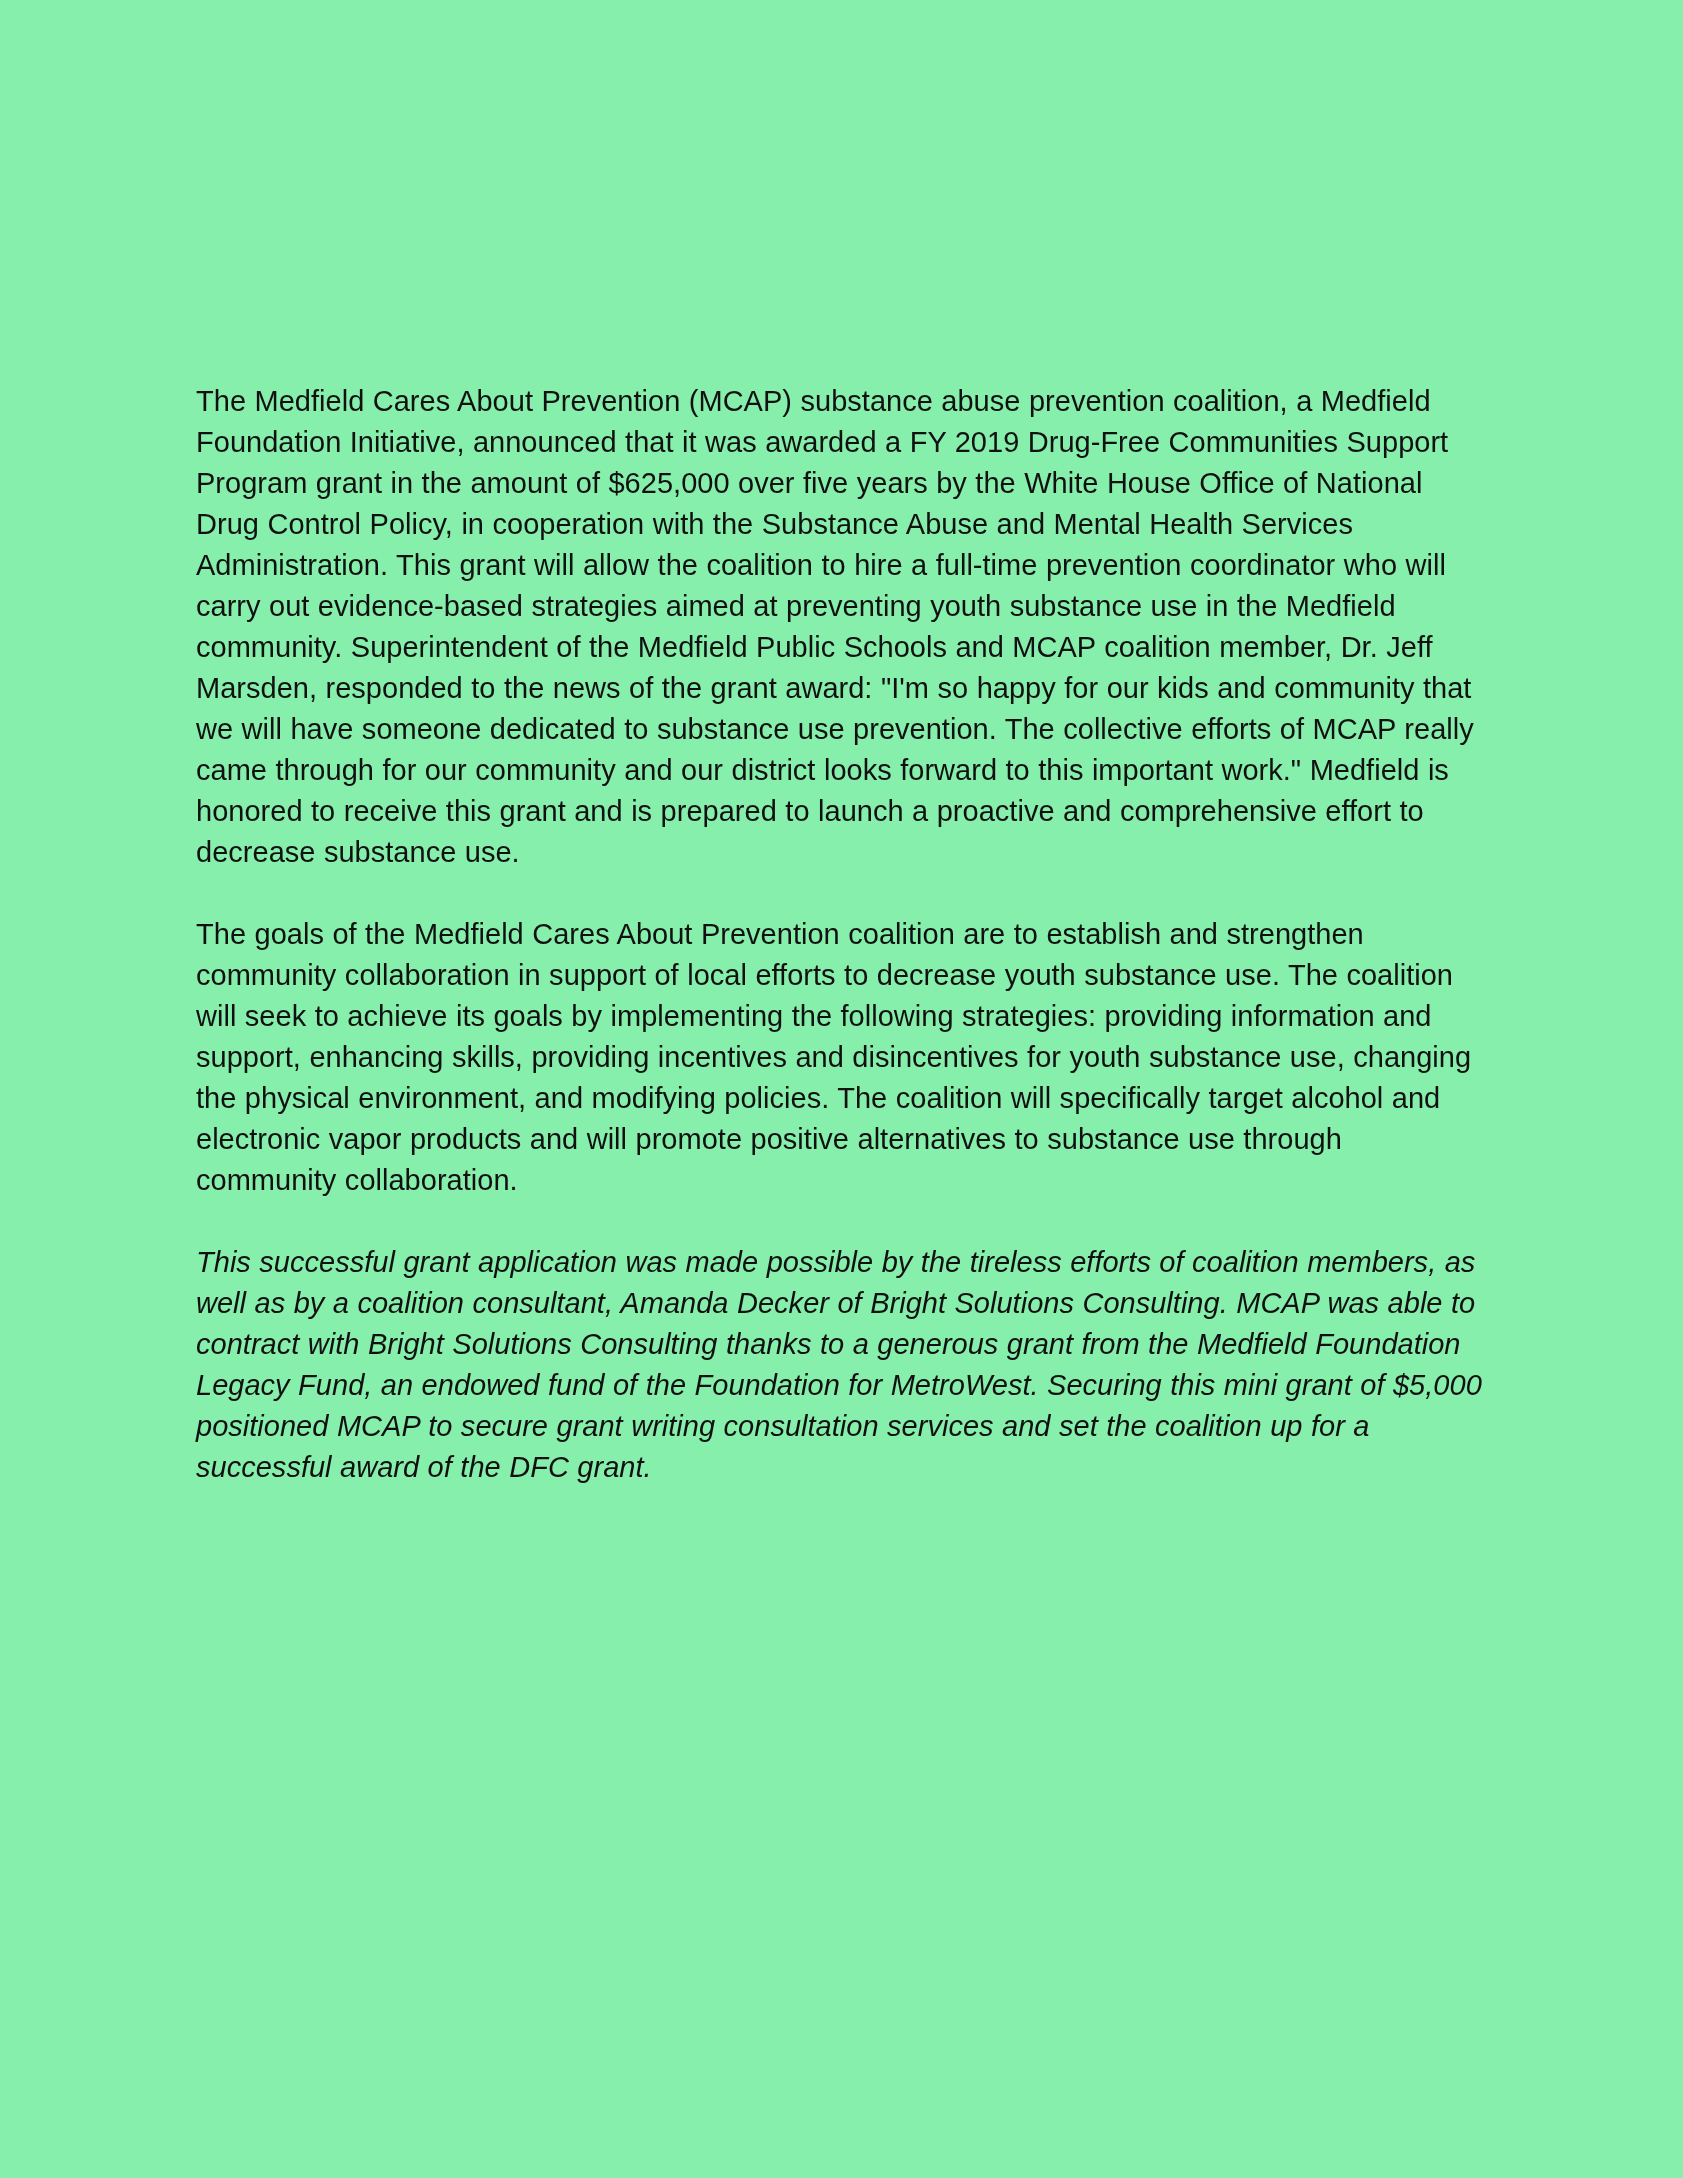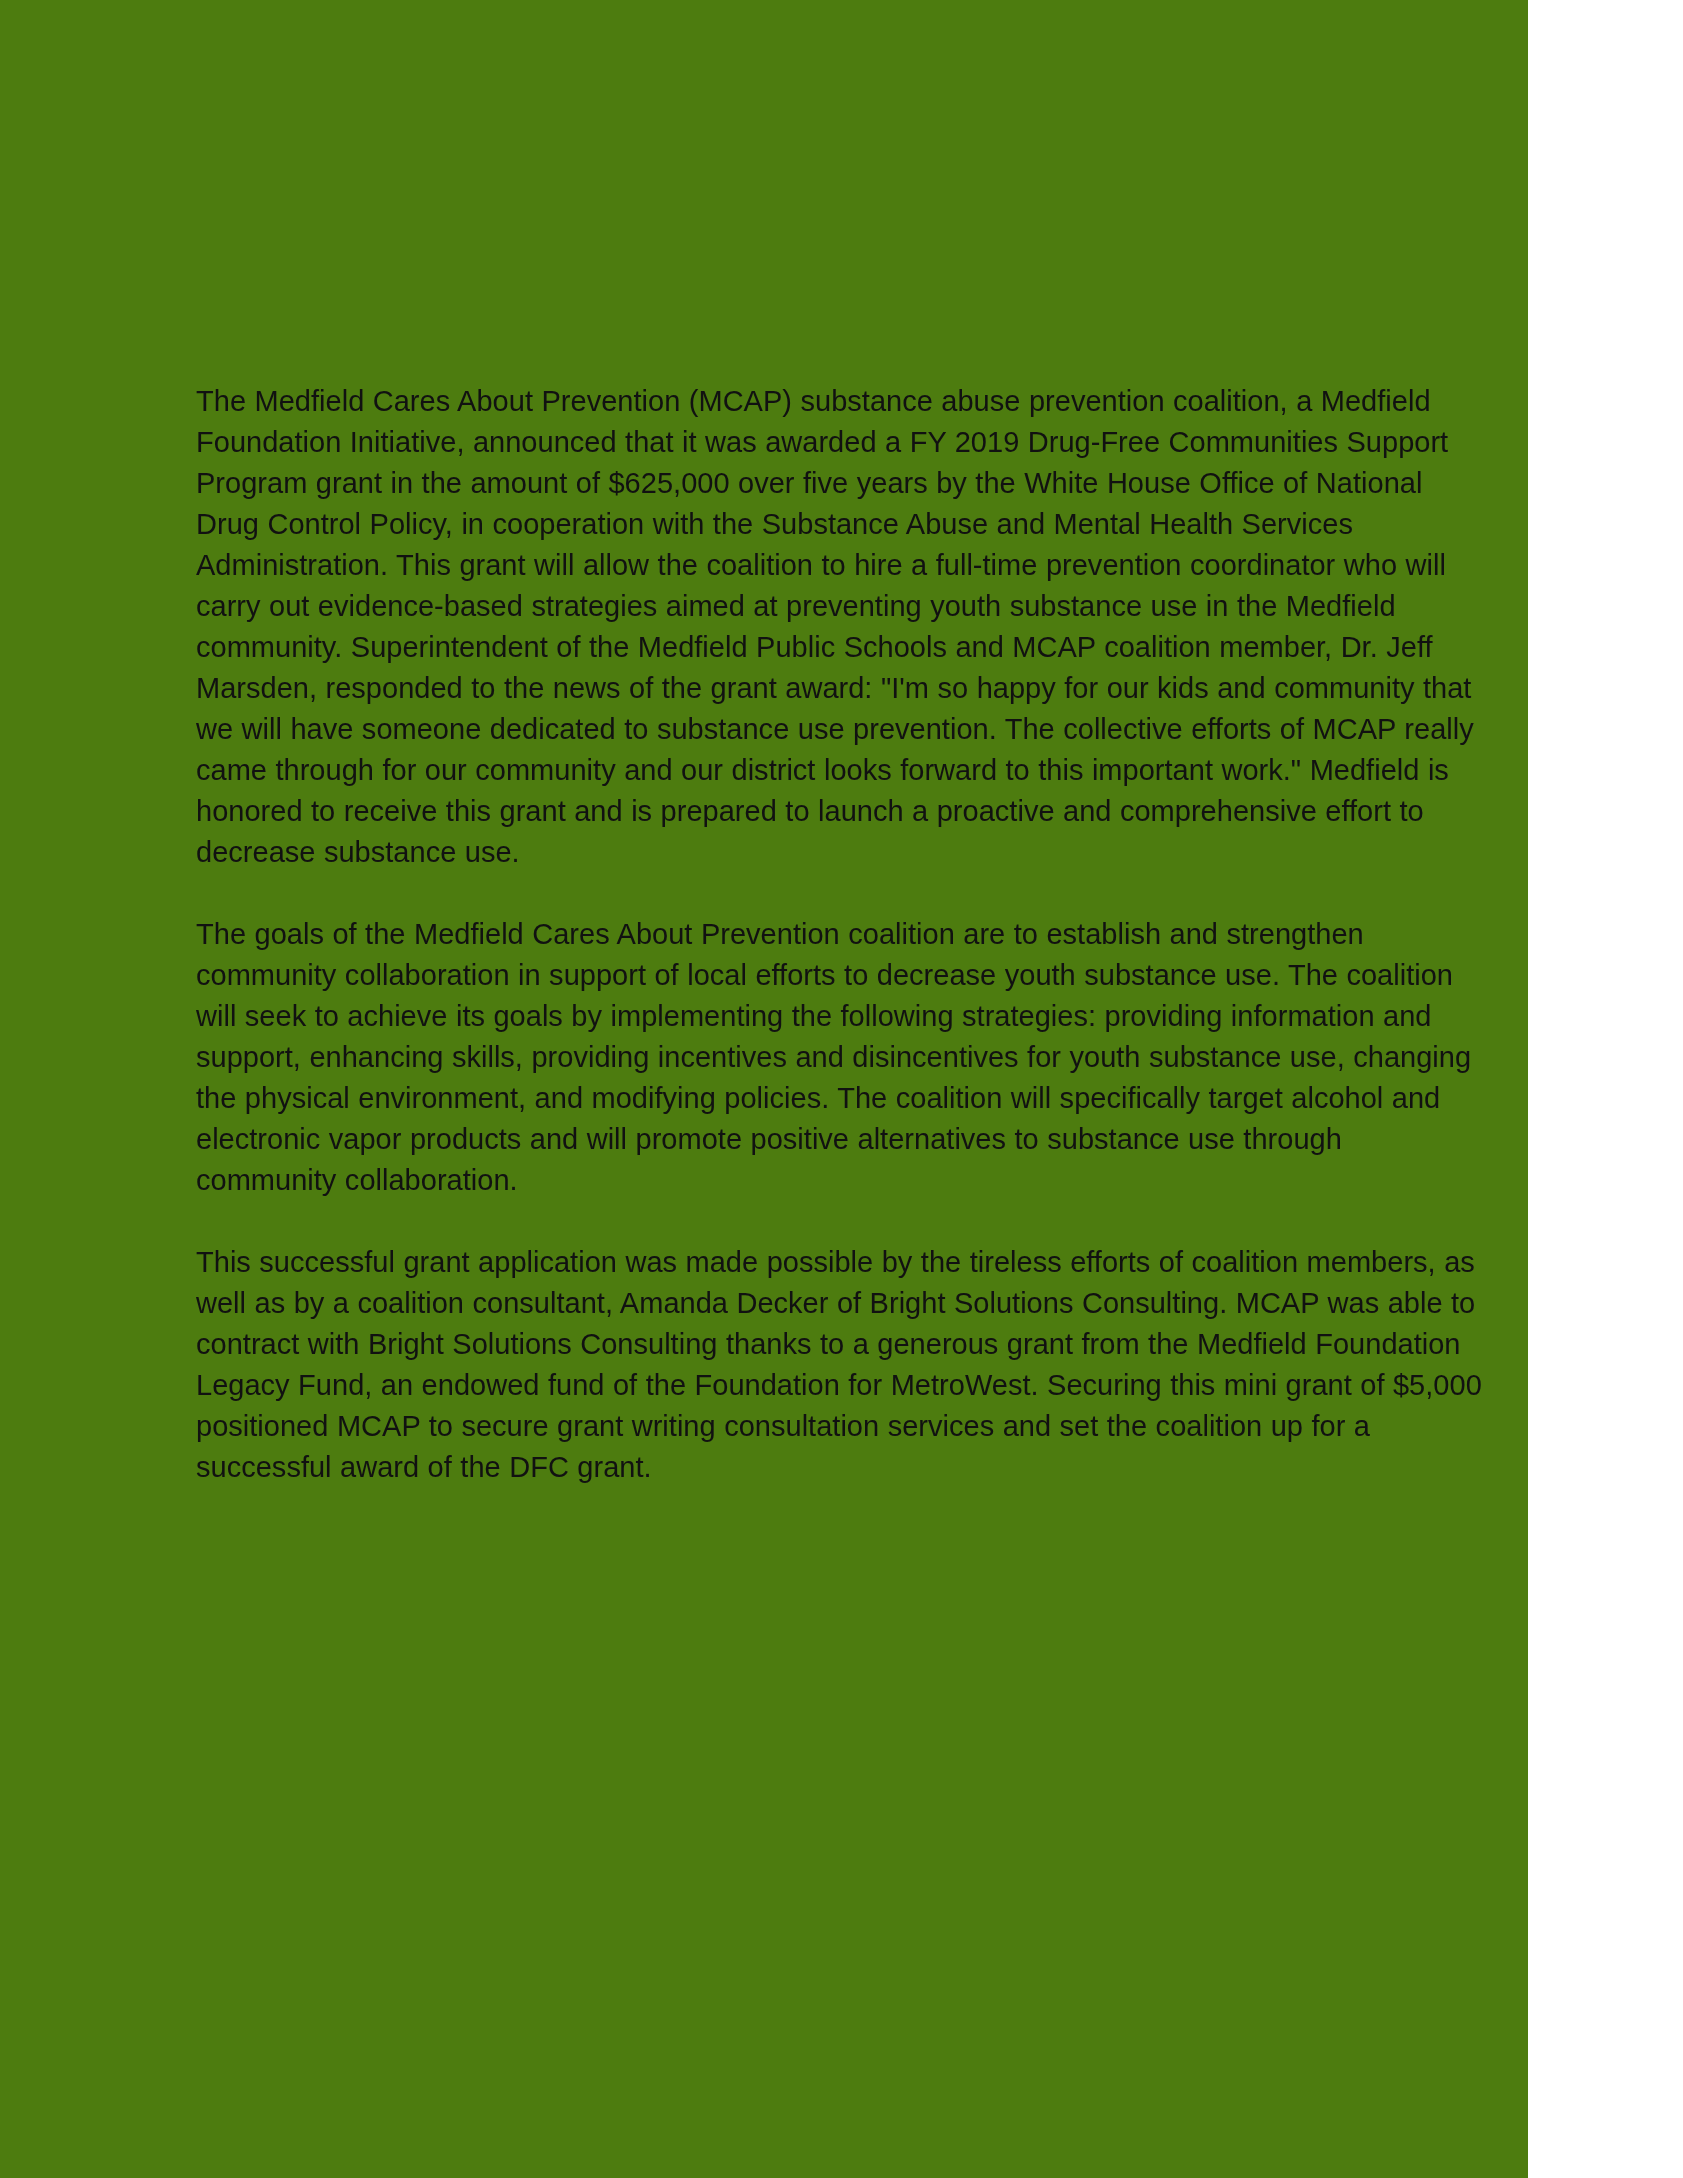--- a/index.html
+++ b/index.html
@@ -10,42 +10,43 @@
   }
   body {
     width: 1683px;
     height: 2178px;
     font-family: "Liberation Sans", sans-serif;
     color: #000000;
     -webkit-font-smoothing: antialiased;
   }
   .page {
     position: relative;
-    width: 1528px;
+    width: 1683px;
     height: 2178px;
-    background: #4d7c0f;
+    background: #86efac;
     box-sizing: border-box;
   }
   .doc-body {
     position: absolute;
     left: 196px;
     top: 381px;
     width: 1287px;
   }
   .para {
     font-size: 29px;
     line-height: 41px;
     color: #111111;
     margin: 0 0 41px 0;
     text-align: left;
     letter-spacing: 0.02px;
     word-spacing: 0.4px;
   }
   .para:last-child {
     margin-bottom: 0;
+    font-style: italic;
   }
 </style>
 </head>
 <body>
 
 <div class="page">
   <div class="doc-body">
 
     <p class="para">The Medfield Cares About Prevention (MCAP) substance abuse prevention coalition, a Medfield Foundation Initiative, announced that it was awarded a FY 2019 Drug-Free Communities Support Program grant in the amount of $625,000 over five years by the White House Office of National Drug Control Policy, in cooperation with the Substance Abuse and Mental Health Services Administration.  This grant will allow the coalition to hire a full-time prevention coordinator who will carry out evidence-based strategies aimed at preventing youth substance use in the Medfield community. Superintendent of the Medfield Public Schools and MCAP coalition member, Dr. Jeff Marsden, responded to the news of the grant award: "I'm so happy for our kids and community that we will have someone dedicated to substance use prevention. The collective efforts of MCAP really came through for our community and our district looks forward to this important work." Medfield is honored to receive this grant and is prepared to launch a proactive and comprehensive effort to decrease substance use.</p>
 

